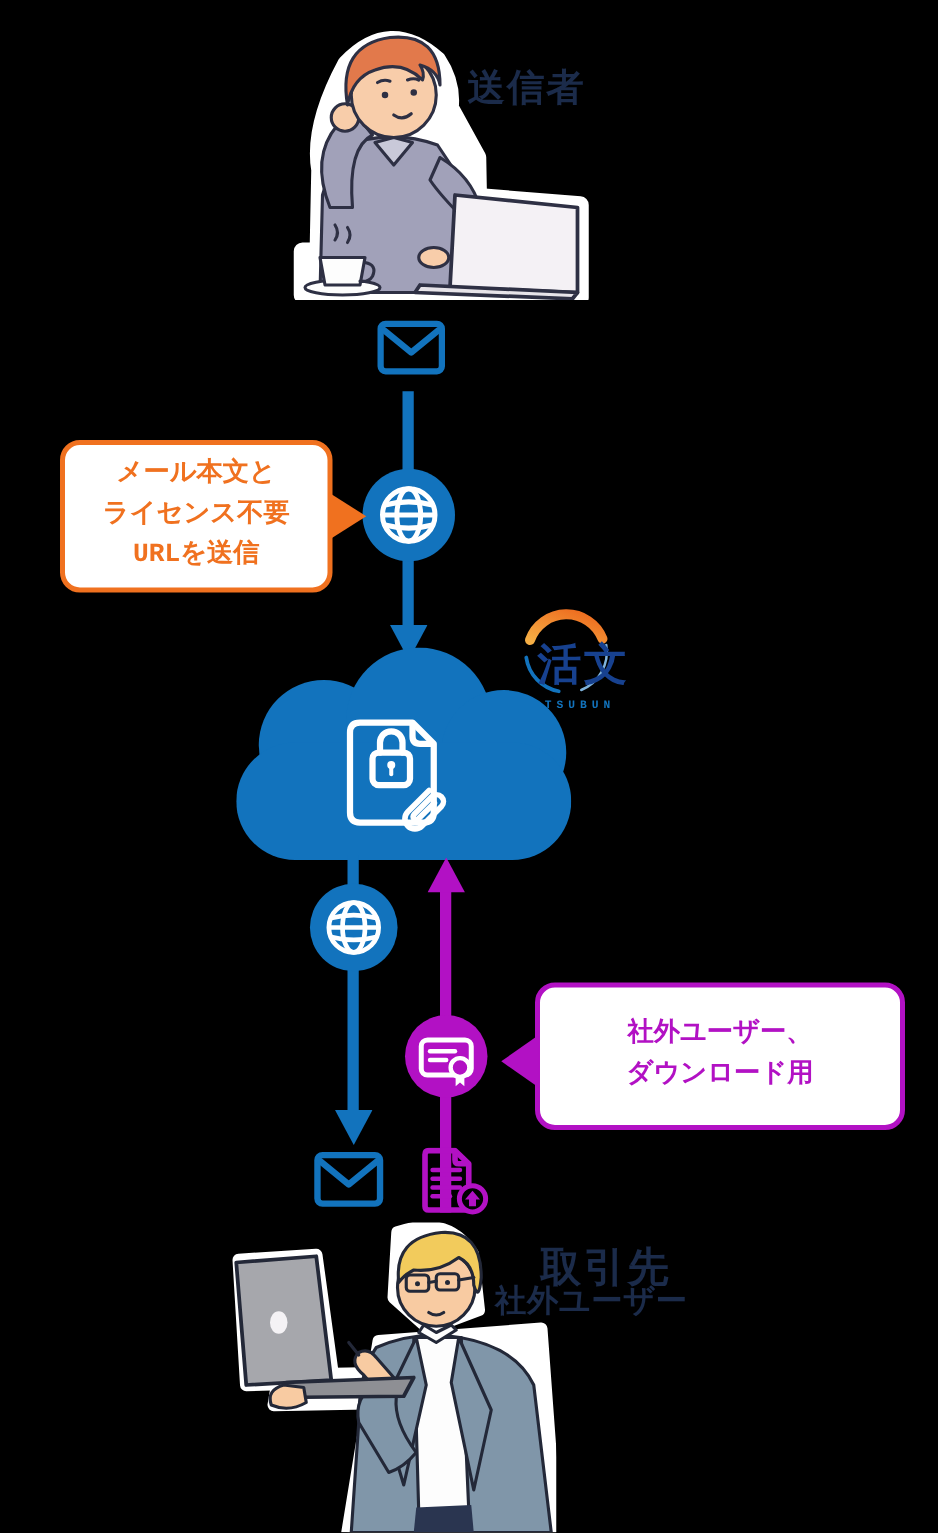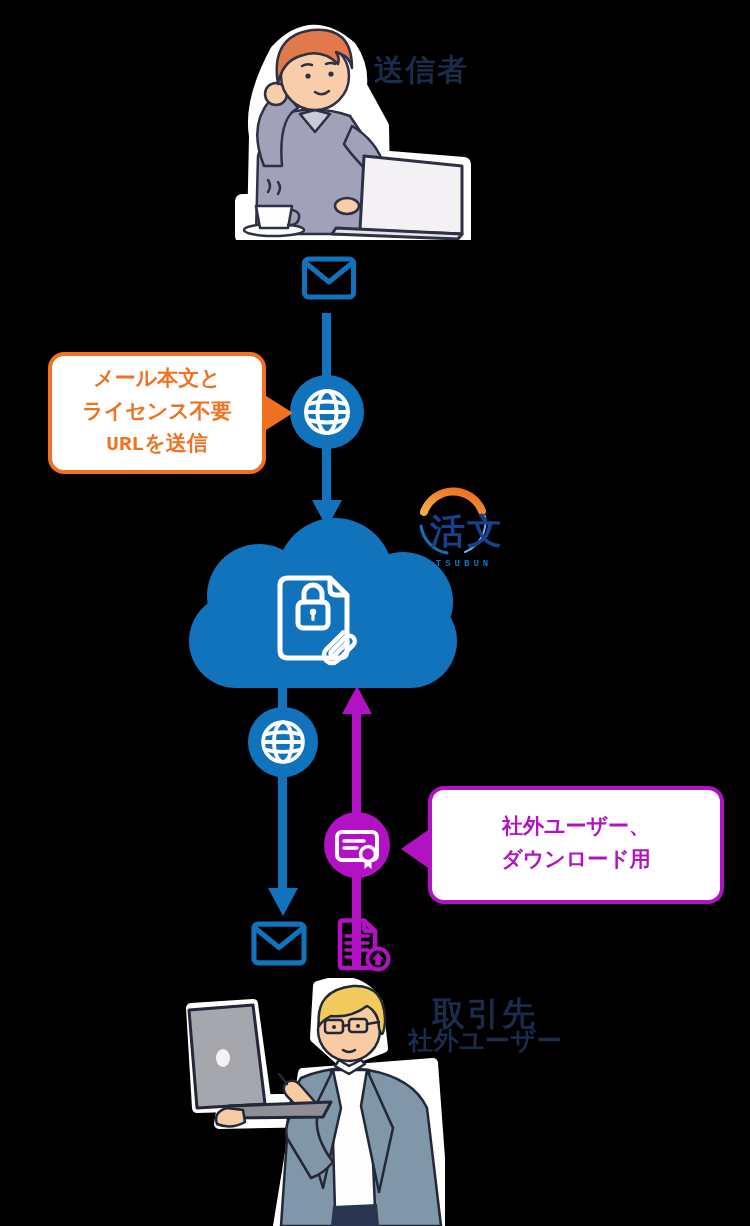--- a/index.html
+++ b/index.html
@@ -10,21 +10,21 @@
   .f-blue{fill:var(--blue);}   .s-blue{stroke:var(--blue);fill:none;}
   .f-mag{fill:var(--magenta);} .s-mag{stroke:var(--magenta);fill:none;}
   .s-white{stroke:#fff;fill:none;} .f-white{fill:#fff;}
   
   .shaft-blue{width:9px;background:var(--blue);}
   .shaft-mag{width:9px;background:var(--magenta);}
   
   .person-label{color:var(--label_navy);font-weight:700;white-space:nowrap;}
   .lbl-sender{left:374px;top:50px;font-size:30px;letter-spacing:1.5px;}
   .lbl-recv1{left:432px;top:992px;font-size:33px;letter-spacing:2px;}
-  .lbl-recv2{left:408px;top:1024px;font-size:25px;letter-spacing:0.5px;}
+  .lbl-recv2{left:396px;top:1024px;font-size:25px;letter-spacing:0.5px;}
   
   .callout{background:#fff;border-radius:16px;display:flex;flex-direction:column;
            justify-content:center;align-items:center;text-align:center;
            font-weight:700;font-size:21px;line-height:1.55;}
   .callout-orange{left:48px;top:352px;width:210px;height:114px;
                   border:4px solid var(--orange);color:var(--orange);}
   .callout-magenta{left:428px;top:786px;width:288px;height:110px;
                    border:4px solid var(--magenta);color:var(--magenta);}
   .tail{position:absolute;width:0;height:0;}
   .tail-right{right:-31px;top:38px;border-top:19px solid transparent;

